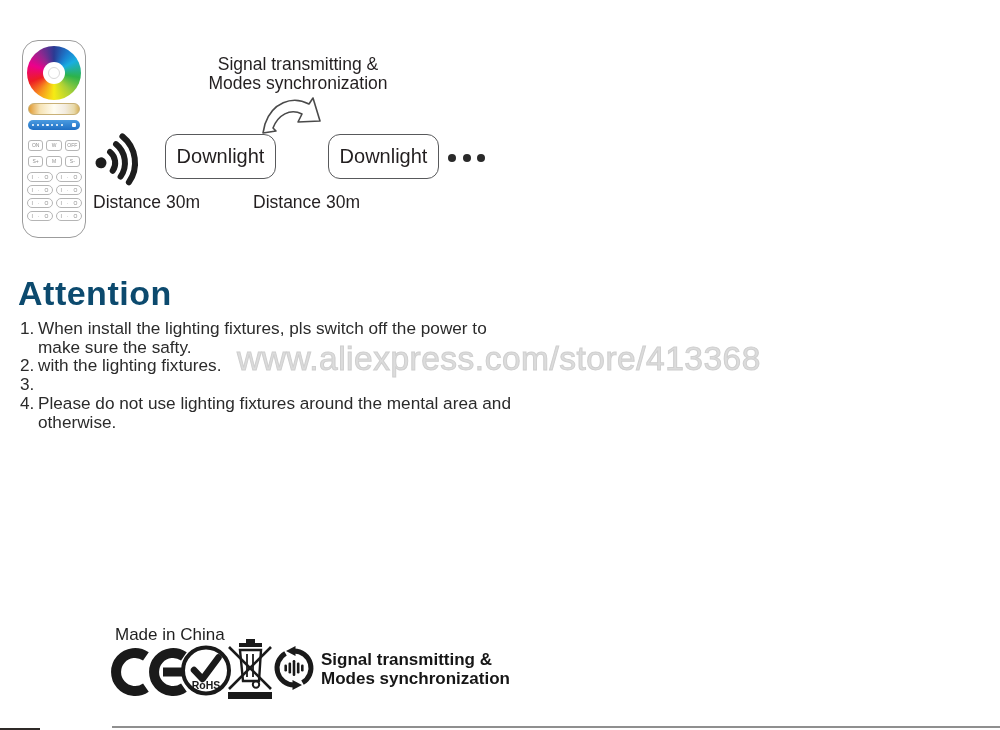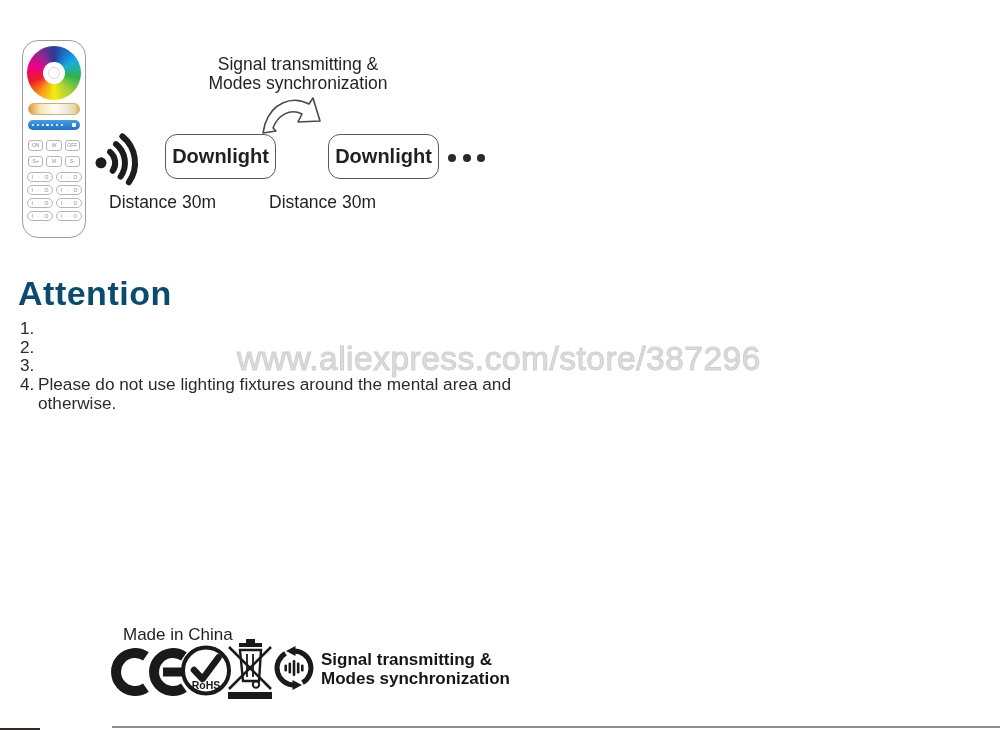--- a/index.html
+++ b/index.html
@@ -29,39 +29,39 @@
     display:flex; align-items:center; justify-content:space-between; padding:0 3.5px;
     font-size:5px; color:#8a8a8a; line-height:1; }
 
   
   .wifi { position:absolute; left:94px; top:126px; transform:rotate(-8deg); }
   .caption { position:absolute; left:198px; top:55px; width:200px; text-align:center;
     font-size:17.5px; line-height:19px; color:#231f20; }
   .arrow { position:absolute; left:258px; top:95px; }
   .dbox { position:absolute; top:134px; width:111px; height:45px; border:1.5px solid #58595b;
     border-radius:12px; background:#fff; display:flex; align-items:center; justify-content:center;
-    font-size:20px; color:#231f20;font-weight:bold; }
+    font-size:20px; color:#231f20; }
   .dbox.b1 { left:165px; } .dbox.b2 { left:328px; }
   .more-dots { position:absolute; left:448px; top:154px; display:flex; gap:6.5px; }
   .more-dots i { width:8px; height:8px; border-radius:50%; background:#2a2a2a; }
-  .distance { position:absolute; top:192px; font-size:17.5px; color:#231f20;margin-left:16px; }
+  .distance { position:absolute; top:192px; font-size:17.5px; color:#231f20; }
   .distance.d1 { left:93px; } .distance.d2 { left:253px; }
 
   
   .watermark { position:absolute; left:237px; top:340px; z-index:0; font-size:33.5px; letter-spacing:0.5px;
     color:rgba(214,214,214,0.85); -webkit-text-stroke:1px #cfcfcf; white-space:nowrap; }
   .att-title { position:absolute; left:18px; top:274px; z-index:1; font-size:34px; font-weight:bold;
     color:#0c4a6e; letter-spacing:0.5px; }
   .att-list { position:absolute; left:20px; top:319px; z-index:1; font-size:17.2px; line-height:18.7px; color:#2b2b2b; }
   .att-item { display:flex; }
   .att-item .num { width:18px; flex:0 0 18px; }
   .att-item .lines div { white-space:nowrap; }
 
   
-  .made { position:absolute; left:115px; top:625px; font-size:17px; color:#1f1f1f;margin-left:8px; }
+  .made { position:absolute; left:115px; top:625px; font-size:17px; color:#1f1f1f; }
   .icn { position:absolute; }
   .ce { left:111px; top:646px; }
   .rohs { left:180px; top:644px; }
   .weee { left:226px; top:637px; }
   .sync { left:272px; top:646px; }
   .sync-text { position:absolute; left:321px; top:650px; font-size:17px; font-weight:600;
     line-height:19px; color:#161616; }
 
   .line-main { position:absolute; left:112px; right:0; top:726px; height:2px; background:#8f8f8f; }
   .line-left { position:absolute; left:0; top:728px; width:40px; height:3px; background:#2f2a28; }
@@ -164,32 +164,35 @@
   <div class="dbox b2">Downlight</div>
   <div class="more-dots">
       <i></i>
       <i></i>
       <i></i>
     </div>
 
   <div class="distance d1">Distance 30m</div>
   <div class="distance d2">Distance 30m</div>
 
-  <div class="watermark">www.aliexpress.com/store/387296</div>
+  <div class="watermark">www.aliexpress.com/store/413368</div>
 
   <div class="att-title">Attention</div>
   <div class="att-list">
     <div class="att-item">
       <span class="num">1.</span>
       <div class="lines">
+        <div>When install the lighting fixtures, pls switch off the power to</div>
+        <div>make sure the safty.</div>
       </div>
     </div>
     <div class="att-item">
       <span class="num">2.</span>
       <div class="lines">
+        <div>with the lighting fixtures.</div>
       </div>
     </div>
     <div class="att-item">
       <span class="num">3.</span>
       <div class="lines">
       </div>
     </div>
     <div class="att-item">
       <span class="num">4.</span>
       <div class="lines">

